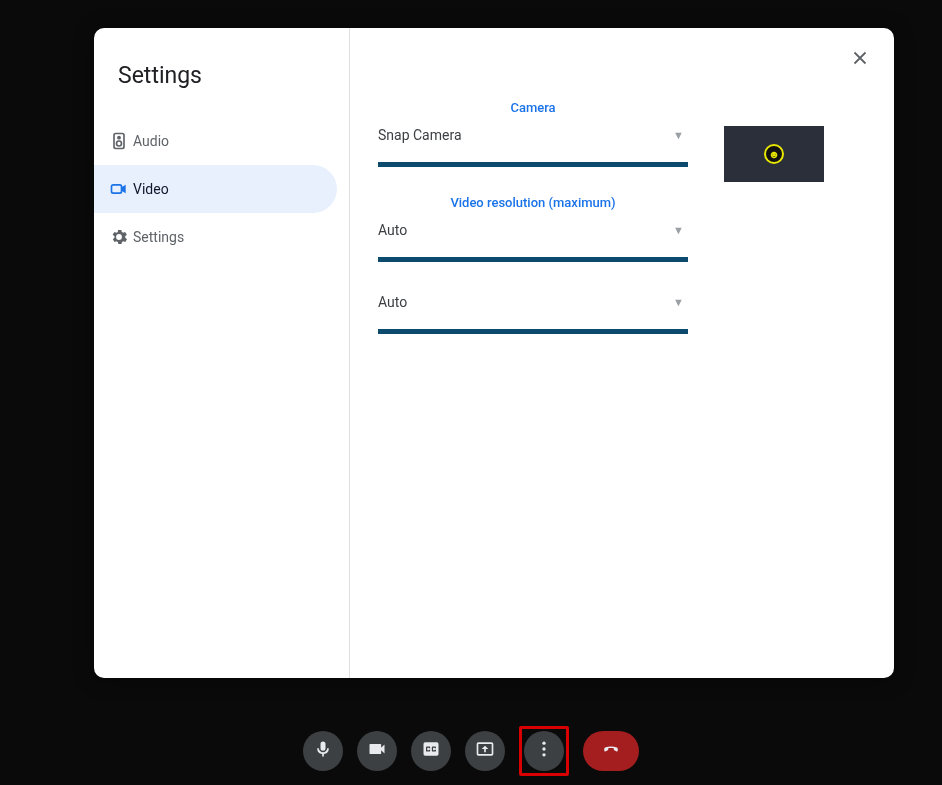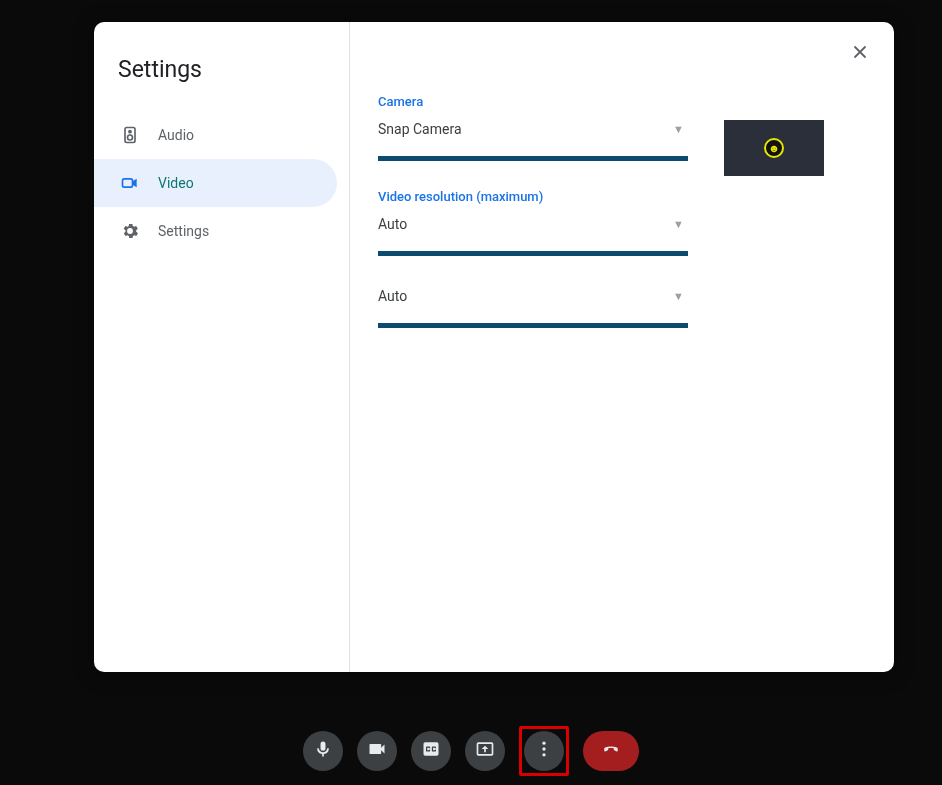--- a/index.html
+++ b/index.html
@@ -33,21 +33,21 @@
   .more-wrap {
     padding: 2px;
     border: 3px solid #d80000;
     border-radius: 2px;
   }
   .more-wrap .call-btn { margin: 0; }
 
   
   .modal {
     position: absolute;
-    left: 94px; top: 22px;
+    left: 94px; top: 28px;
     width: 800px; height: 650px;
     background: #fff;
     border-radius: 10px;
     display: flex;
     box-shadow: 0 2px 20px rgba(0,0,0,.4);
     overflow: hidden;
   }
   .sidebar {
     width: 256px;
     border-right: 1px solid #e0e0e0;
@@ -55,32 +55,32 @@
   }
   .sidebar-title {
     font-size: 23px;
     color: #202124;
     padding: 16px 24px 28px;
     font-weight: 400;
   }
   .side-item {
     display: flex; align-items: center;
     height: 48px;
-    padding-left: 26px;
-    gap: 18px;
+    padding-left: 15px;
+    gap: 4px;
     color: #5f6368;
     font-size: 14px;
     cursor: pointer;
     border-top-right-radius: 24px;
     border-bottom-right-radius: 24px;
     margin-right: 12px;
   }
   .side-item.active {
     background: #e8f0fe;
-    color: #0f766e;
+    color: #0f172a;
   }
   .side-item .icon { width: 20px; height: 20px; flex-shrink: 0; }
   .side-item .icon svg { width: 20px; height: 20px; }
 
   .panel {
     flex: 1;
     position: relative;
     padding: 72px 28px 20px;
   }
   .close-btn {
@@ -89,21 +89,21 @@
     width: 28px; height: 28px;
     color: #5f6368;
     cursor: pointer;
     display: flex; align-items: center; justify-content: center;
   }
   .close-btn svg { width: 22px; height: 22px; }
 
   .panel-body { display: flex; gap: 36px; }
   .controls { flex: 1; max-width: 310px; }
 
-  .field { margin-bottom: 28px; }
+  .field { margin-bottom: 28px; text-align: center; }
   .field-label {
     font-size: 13px;
     color: #1a73e8;
     font-weight: 500;
     margin-bottom: 8px;
   }
   .field-select {
     display: flex; justify-content: space-between; align-items: center;
     padding: 4px 4px 19px 0;
     border-bottom: 5px solid #0c4a6e;

